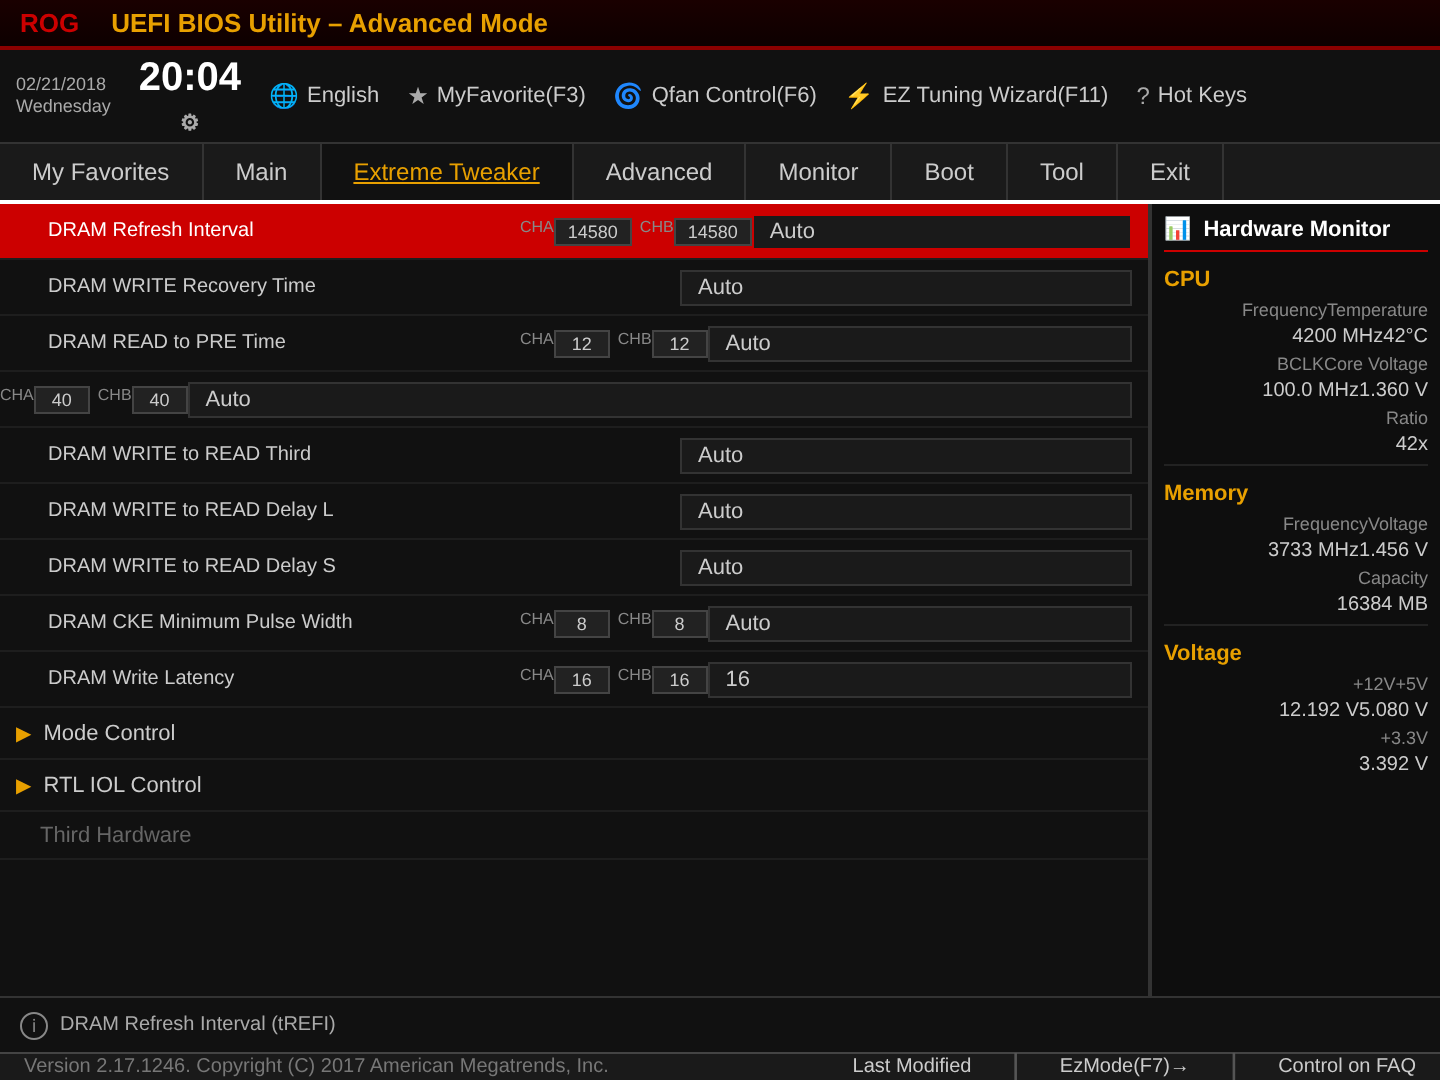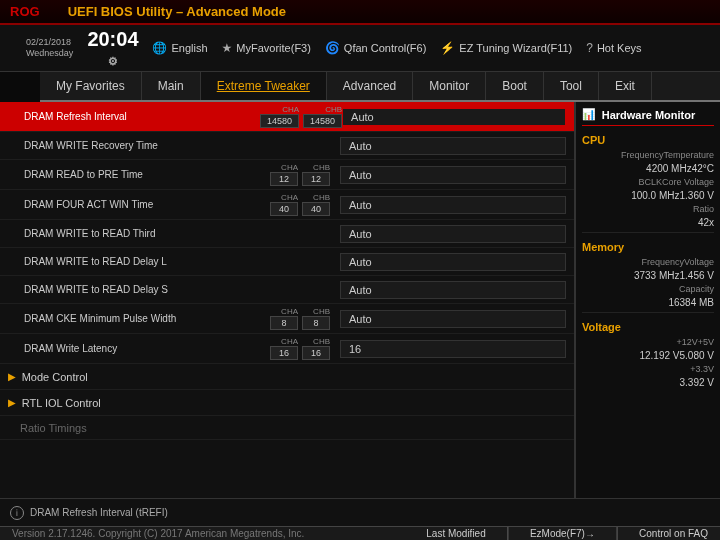--- a/index.html
+++ b/index.html
@@ -31,27 +31,27 @@
       color: #e8a000;
     }
     .header-logo {
       color: #cc0000;
       font-weight: bold;
       font-size: 13px;
       margin-right: 6px;
     }
     .header-left {
       display: flex;
-      gap: 22px;
+      gap: 10px;
     }
 
     
     .time-bar {
       background: #111;
-      padding: 3px 26px;
+      padding: 3px 8px;
       display: flex;
       align-items: center;
       gap: 14px;
       border-bottom: 1px solid #333;
       font-size: 11px;
     }
     .time-display {
       display: flex;
       flex-direction: column;
       line-height: 1.2;
@@ -89,23 +89,22 @@
     .time-bar-item .icon {
       color: #aaa;
       font-size: 12px;
     }
 
     
     .nav-tabs {
       background: #1a1a1a;
       display: flex;
       align-items: stretch;
-      border-bottom: 2px solid #737373;
+      border-bottom: 2px solid #ffffff;
       height: 30px;
-      margin-left: 40px;
     }
     .nav-tab {
       padding: 0 16px;
       display: flex;
       align-items: center;
       font-size: 12px;
       color: #ccc;
       cursor: pointer;
       border-right: 1px solid #333;
     }
@@ -170,22 +169,22 @@
       text-align: center;
       min-width: 28px;
     }
     .chip-label {
       color: #888;
       font-size: 8px;
       text-align: center;
     }
     .chip-group {
       display: flex;
-      flex-direction: column;
-      align-items: flex-end;
+      flex-direction: row;
+      align-items: flex-start;
     }
     .setting-value-container {
       flex: 1;
       padding-right: 8px;
     }
     .setting-value {
       background: #1a1a1a;
       border: 1px solid #333;
       color: #ccc;
       font-size: 11px;
@@ -426,21 +425,20 @@
           <span class="chip-label">CHB</span>
           <span class="chip">12</span>
         </div>
       </div>
       <div class="setting-value-container">
         <span class="setting-value">Auto</span>
       </div>
     </div>
 
     <div class="setting-row">
-      <span class="setting-name">DRAM FOUR ACT WIN Time</span>
       <div class="setting-chips">
         <div class="chip-group">
           <span class="chip-label">CHA</span>
           <span class="chip">40</span>
         </div>
         <div class="chip-group">
           <span class="chip-label">CHB</span>
           <span class="chip">40</span>
         </div>
       </div>
@@ -511,21 +509,21 @@
       <span class="arrow">▶</span>
       <span class="name">Mode Control</span>
     </div>
 
     <div class="section-header">
       <span class="arrow">▶</span>
       <span class="name">RTL IOL Control</span>
     </div>
 
     <div class="sub-section">
-      <span>Ratio Timings</span>
+      <span>Third Hardware</span>
     </div>
 
   </div>
 
   <div class="hw-panel">
     <div class="hw-panel-title">
       <span>📊</span>
       <span>Hardware Monitor</span>
     </div>
 

